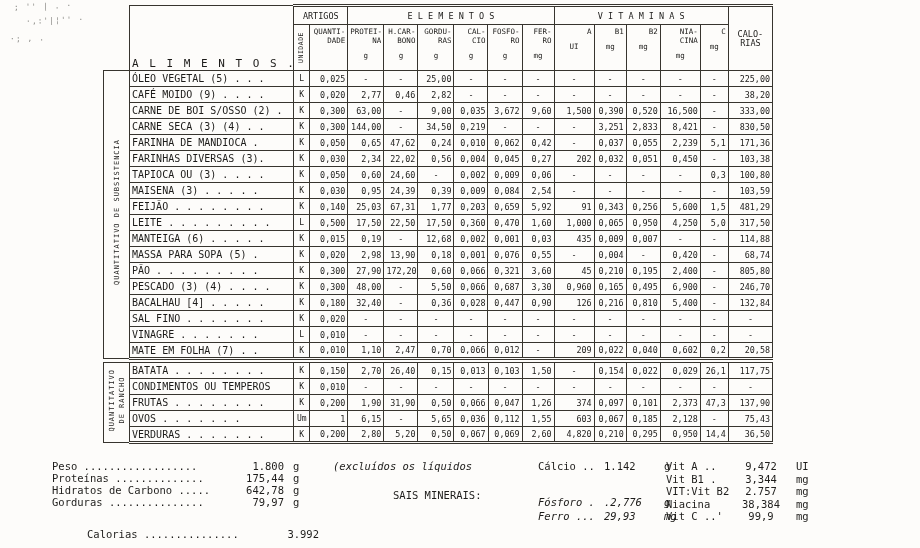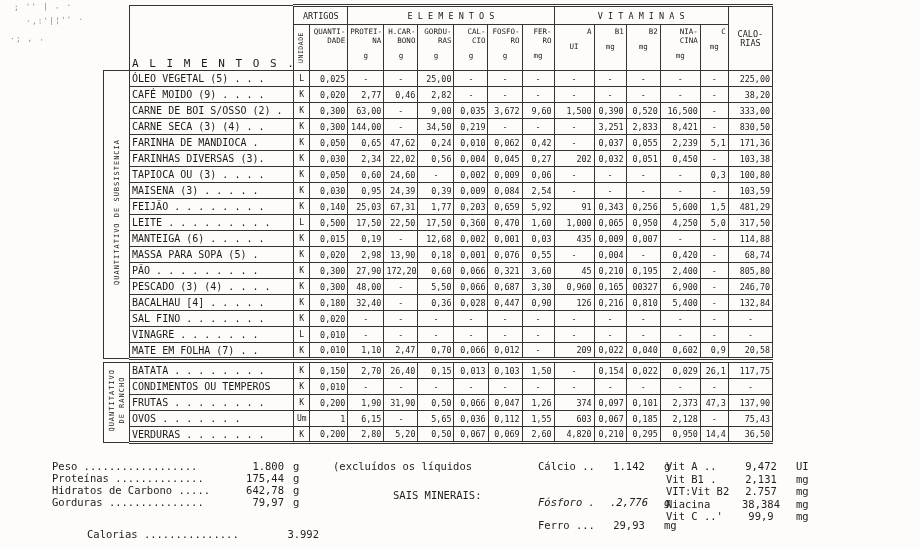--- a/index.html
+++ b/index.html
@@ -36,28 +36,28 @@
         font-size:7px;letter-spacing:1px;line-height:10px;display:inline-block;}
   
   .summary{position:absolute;left:0;top:458px;width:920px;height:90px;font-size:10.5px;color:#1e1d1b;}
   .sblock{position:absolute;}
   #sum-left{left:52px;top:2px;width:300px;}
   .sline{display:flex;height:12px;line-height:12px;}
   .sline .slabel{width:170px;}
   .sline .sval{width:62px;text-align:right;}
   .sline .sunit{margin-left:9px;width:24px;}
   #sum-left .sline:nth-child(5){margin-top:20px;justify-content:flex-end;}
-  #sum-note{left:333px;top:2px;}
+  #sum-note{left:333px;top:2px;font-style:italic;}
   #sum-min-title{left:393px;top:31px;}
   #sum-minerals{left:538px;top:2px;width:170px;}
   #sum-minerals .sline .slabel{width:66px;}
-  #sum-minerals .sline .sval{width:50px;text-align:center;}
+  #sum-minerals .sline .sval{width:50px;text-align:left;}
   #sum-minerals .sline .sunit{margin-left:10px;width:22px;}
   #sum-minerals .sline:nth-child(2){margin-top:24px;font-style:italic;}
-  #sum-minerals .sline:nth-child(3){margin-top:11px;}
+  #sum-minerals .sline:nth-child(3){margin-top:2px;font-style:italic;}
   #sum-vits{left:666px;top:2px;width:200px;}
   #sum-vits .sline{height:12.5px;line-height:12.5px;}
   #sum-vits .sline .slabel{width:70px;}
   #sum-vits .sline .sval{width:50px;text-align:center;}
   #sum-vits .sline .sunit{margin-left:10px;width:22px;}
 </style>
 </head>
 <body>
 
 <div class="page">
@@ -384,21 +384,21 @@
           <td class="uni">K</td>
           <td class="num">0,300</td>
           <td class="num">48,00</td>
           <td class="num dash">-</td>
           <td class="num">5,50</td>
           <td class="num">0,066</td>
           <td class="num">0,687</td>
           <td class="num">3,30</td>
           <td class="num">0,960</td>
           <td class="num">0,165</td>
-          <td class="num">00327</td>
+          <td class="num">0,495</td>
           <td class="num">6,900</td>
           <td class="num dash">-</td>
           <td class="num">246,70</td>
         </tr>
         <tr>
           <td class="name-cell">BACALHAU [4] . . . . .</td>
           <td class="uni">K</td>
           <td class="num">0,180</td>
           <td class="num">32,40</td>
           <td class="num dash">-</td>
@@ -454,21 +454,21 @@
           <td class="num">1,10</td>
           <td class="num">2,47</td>
           <td class="num">0,70</td>
           <td class="num">0,066</td>
           <td class="num">0,012</td>
           <td class="num dash">-</td>
           <td class="num">209</td>
           <td class="num">0,022</td>
           <td class="num">0,040</td>
           <td class="num">0,602</td>
-          <td class="num">0,9</td>
+          <td class="num">0,2</td>
           <td class="num">20,58</td>
         </tr>
       </tbody>
   </table>
 
   <table class="main" id="tbl-rancho">
     <colgroup>
       <col style="width:26px">
         <col style="width:164px">
         <col style="width:16px">
@@ -625,21 +625,21 @@
         </div>
       </div>
     <div class="sblock" id="sum-vits">
         <div class="sline">
           <span class="slabel">Vit A ..</span>
           <span class="sval">9,472</span>
           <span class="sunit">UI</span>
         </div>
         <div class="sline">
           <span class="slabel">Vit B1 .</span>
-          <span class="sval">2,131</span>
+          <span class="sval">3,344</span>
           <span class="sunit">mg</span>
         </div>
         <div class="sline">
           <span class="slabel">VIT:Vit B2</span>
           <span class="sval">2.757</span>
           <span class="sunit">mg</span>
         </div>
         <div class="sline">
           <span class="slabel">Niacina</span>
           <span class="sval">38,384</span>

